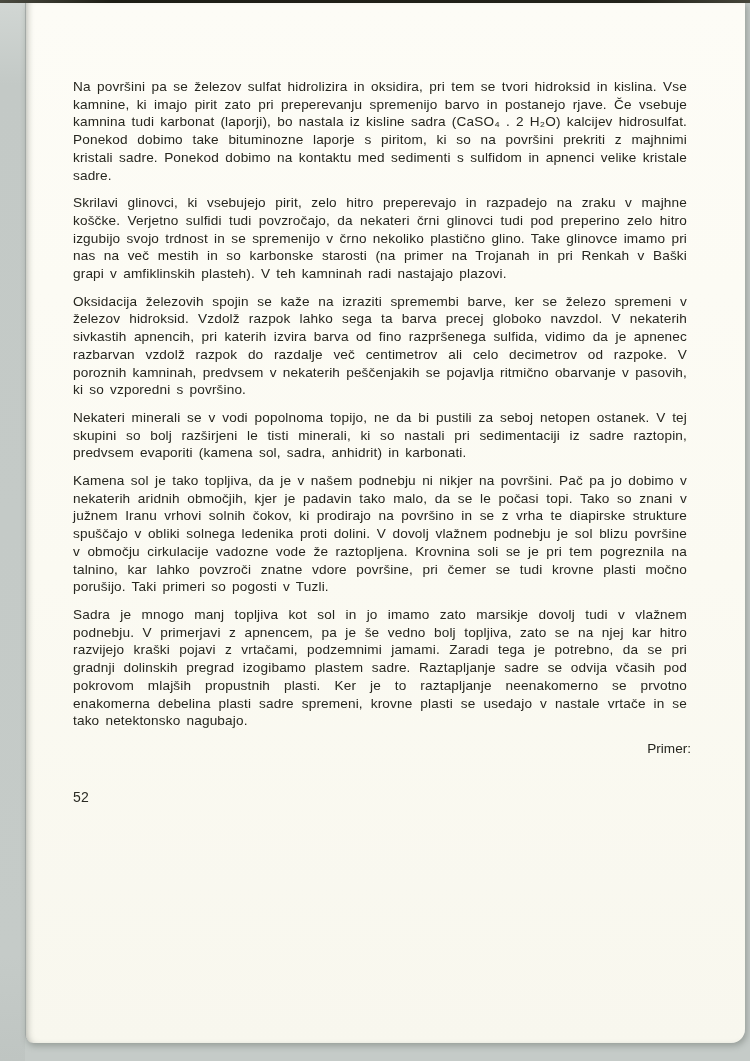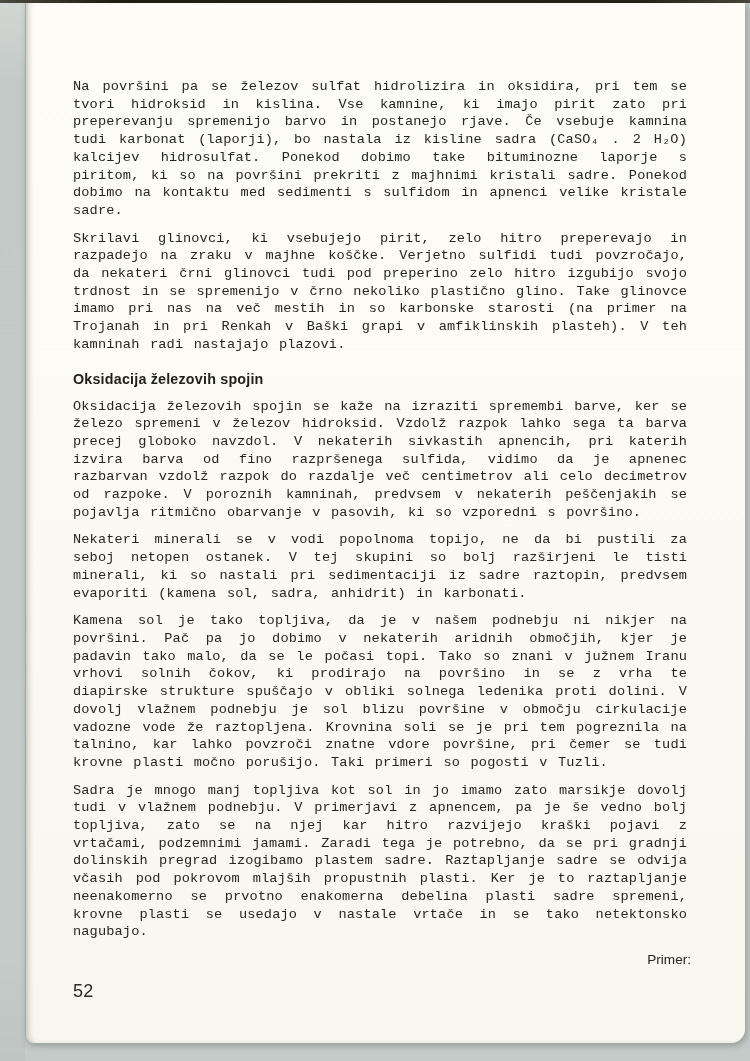--- a/index.html
+++ b/index.html
@@ -39,54 +39,52 @@
     z-index: 3;
   }
   .para {
     margin: 0 4px 10px 0;
     font-size: 13.6px;
     line-height: 17.7px;
     color: #26261f;
     text-align: justify;
     letter-spacing: 0.15px;
     word-spacing: 2.2px;
-    font-family: Liberation Mono, monospace;
   }
   .heading {
     margin: 16px 0 10px 0;
     font-size: 14.3px;
     line-height: 18px;
     font-weight: 700;
     color: #1f1f19;
     letter-spacing: 0.2px;
   }
   .example-label {
     margin: 4px 0 10px 0;
     font-size: 13.6px;
     line-height: 17.7px;
     color: #26261f;
     text-align: right;
   }
   .page-number {
-    margin-top: 13px;
-    font-size: 18px;
+    margin-top: 30px;
+    font-size: 14px;
     line-height: 18px;
     color: #2b2b24;
     letter-spacing: 0.3px;
   }
 </style>
 </head>
 <body>
 
 <div class="scan-top-edge"></div>
 <div class="scan-left-band"></div>
 
 <div class="page">
   <p class="para">Na površini pa se železov sulfat hidrolizira in oksidira, pri tem se tvori hidroksid in kislina. Vse kamnine, ki imajo pirit zato pri preperevanju spremenijo barvo in postanejo rjave. Če vsebuje kamnina tudi karbonat (laporji), bo nastala iz kisline sadra (CaSO₄ . 2 H₂O) kalcijev hidrosulfat. Ponekod dobimo take bituminozne laporje s piritom, ki so na površini prekriti z majhnimi kristali sadre. Ponekod dobimo na kontaktu med sedimenti s sulfidom in apnenci velike kristale sadre.</p>
   <p class="para">Skrilavi glinovci, ki vsebujejo pirit, zelo hitro preperevajo in razpadejo na zraku v majhne koščke. Verjetno sulfidi tudi povzročajo, da nekateri črni glinovci tudi pod preperino zelo hitro izgubijo svojo trdnost in se spremenijo v črno nekoliko plastično glino. Take glinovce imamo pri nas na več mestih in so karbonske starosti (na primer na Trojanah in pri Renkah v Baški grapi v amfiklinskih plasteh). V teh kamninah radi nastajajo plazovi.</p>
-  <h2 class="heading">Oksidacija železovih spojin</h2>
   <p class="para">Oksidacija železovih spojin se kaže na izraziti spremembi barve, ker se železo spremeni v železov hidroksid. Vzdolž razpok lahko sega ta barva precej globoko navzdol. V nekaterih sivkastih apnencih, pri katerih izvira barva od fino razpršenega sulfida, vidimo da je apnenec razbarvan vzdolž razpok do razdalje več centimetrov ali celo decimetrov od razpoke. V poroznih kamninah, predvsem v nekaterih peščenjakih se pojavlja ritmično obarvanje v pasovih, ki so vzporedni s površino.</p>
   <p class="para">Nekateri minerali se v vodi popolnoma topijo, ne da bi pustili za seboj netopen ostanek. V tej skupini so bolj razširjeni le tisti minerali, ki so nastali pri sedimentaciji iz sadre raztopin, predvsem evaporiti (kamena sol, sadra, anhidrit) in karbonati.</p>
   <p class="para">Kamena sol je tako topljiva, da je v našem podnebju ni nikjer na površini. Pač pa jo dobimo v nekaterih aridnih območjih, kjer je padavin tako malo, da se le počasi topi. Tako so znani v južnem Iranu vrhovi solnih čokov, ki prodirajo na površino in se z vrha te diapirske strukture spuščajo v obliki solnega ledenika proti dolini. V dovolj vlažnem podnebju je sol blizu površine v območju cirkulacije vadozne vode že raztopljena. Krovnina soli se je pri tem pogreznila na talnino, kar lahko povzroči znatne vdore površine, pri čemer se tudi krovne plasti močno porušijo. Taki primeri so pogosti v Tuzli.</p>
   <p class="para">Sadra je mnogo manj topljiva kot sol in jo imamo zato marsikje dovolj tudi v vlažnem podnebju. V primerjavi z apnencem, pa je še vedno bolj topljiva, zato se na njej kar hitro razvijejo kraški pojavi z vrtačami, podzemnimi jamami. Zaradi tega je potrebno, da se pri gradnji dolinskih pregrad izogibamo plastem sadre. Raztapljanje sadre se odvija včasih pod pokrovom mlajših propustnih plasti. Ker je to raztapljanje neenakomerno se prvotno enakomerna debelina plasti sadre spremeni, krovne plasti se usedajo v nastale vrtače in se tako netektonsko nagubajo.</p>
   <p class="example-label">Primer:</p>
   <div class="page-number">52</div>
 </div>
 
 </body></html>

